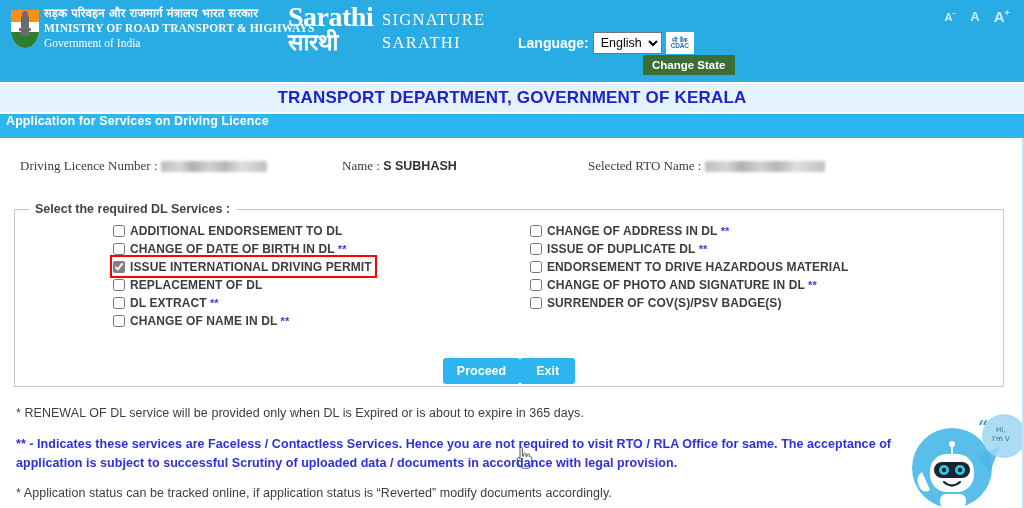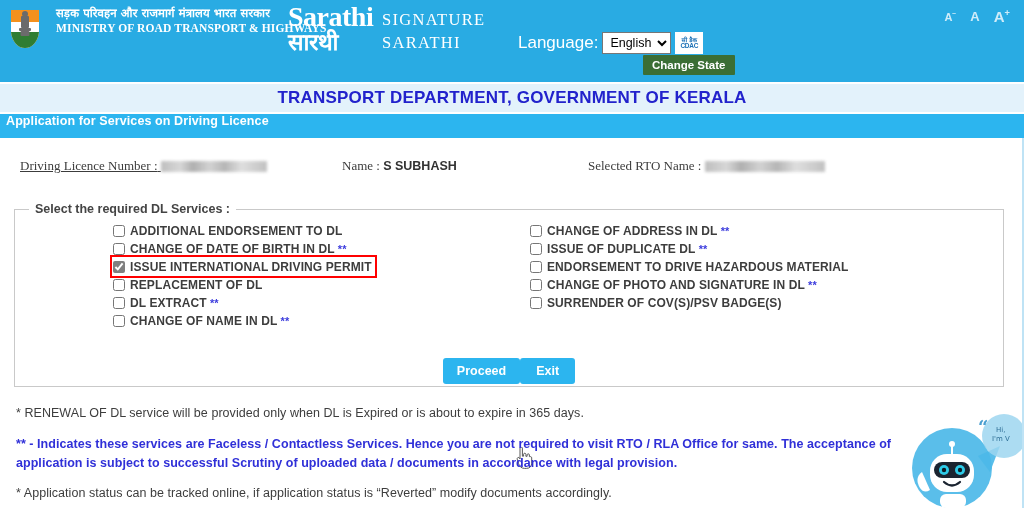--- a/index.html
+++ b/index.html
@@ -22,21 +22,21 @@
     width: 1024px; height: 82px;
     background: #29abe3;
   }
   .emblem {
     position: absolute; left: 8px; top: 8px;
     width: 34px; height: 42px;
   }
   .emblem-svg { display: block; }
 
   .ministry {
-    position: absolute; left: 56px; top: 6px;
+    position: absolute; left: 44px; top: 6px;
     color: #ffffff;
     line-height: 1.32;
   }
   .ministry .hi {
     font-family: "DejaVu Sans", sans-serif;
     font-size: 11.5px; font-weight: 700;
     letter-spacing: .1px;
     white-space: nowrap;
   }
   .ministry .en1 {
@@ -77,21 +77,21 @@
     font-size: 16.5px;
     letter-spacing: 1.3px;
     line-height: 23px;
   }
 
   .lang-wrap {
     position: absolute; left: 518px; top: 32px;
     display: flex; align-items: center; gap: 4px;
   }
   .lang-label {
-    color: #ffffff; font-size: 17px; font-weight: 400;
+    color: #ffffff; font-size: 14px; font-weight: 700;
     font-family: "Liberation Sans", sans-serif;
   }
   .lang-select {
     font-family: "Liberation Sans", sans-serif;
     font-size: 12.5px;
     padding: 2px 3px;
     border: 1px solid #767676;
     background: #ffffff;
     color: #000;
     height: 22px;
@@ -191,21 +191,21 @@
     font-size: 13px;
     color: #3c3c3c;
     white-space: nowrap;
   }
   .detail .dval {
     font-family: "Liberation Sans", sans-serif;
     font-weight: 700;
     font-size: 12.5px;
     color: #333;
   }
-  .d-dl  { left: 20px; text-decoration: underline; }
+  .d-dl  { left: 20px; }
   .d-nm  { left: 342px; }
   .d-rto { left: 588px; }
 
   .redacted {
     display: inline-block;
     vertical-align: -2px;
     background: linear-gradient(90deg,#b9b9b9 0%,#d4d4d4 18%,#a9a9a9 30%,
                 #cfcfcf 46%,#b0b0b0 60%,#dcdcdc 76%,#bcbcbc 100%);
     filter: blur(1.6px);
     opacity: .92;
@@ -344,20 +344,21 @@
           <circle cx="17" cy="6" r="3"></circle>
           <rect x="11" y="20" width="12" height="3" rx="1"></rect>
           <rect x="12.5" y="23" width="9" height="5" rx="1"></rect>
         </g>
       </svg>
     </div>
 
     <div class="ministry">
       <div class="hi">सड़क परिवहन और राजमार्ग मंत्रालय भारत सरकार</div>
       <div class="en1">MINISTRY OF ROAD TRANSPORT &amp; HIGHWAYS</div>
+      <div class="en2">Government of India</div>
     </div>
 
     <div class="sarathi-logo">
       <div class="sl-word">Sarathi</div>
       <div class="sl-word2">सारथी</div>
     </div>
     <div class="sarathi-text">
       <div>SIGNATURE</div>
       <div>SARATHI</div>
     </div>

